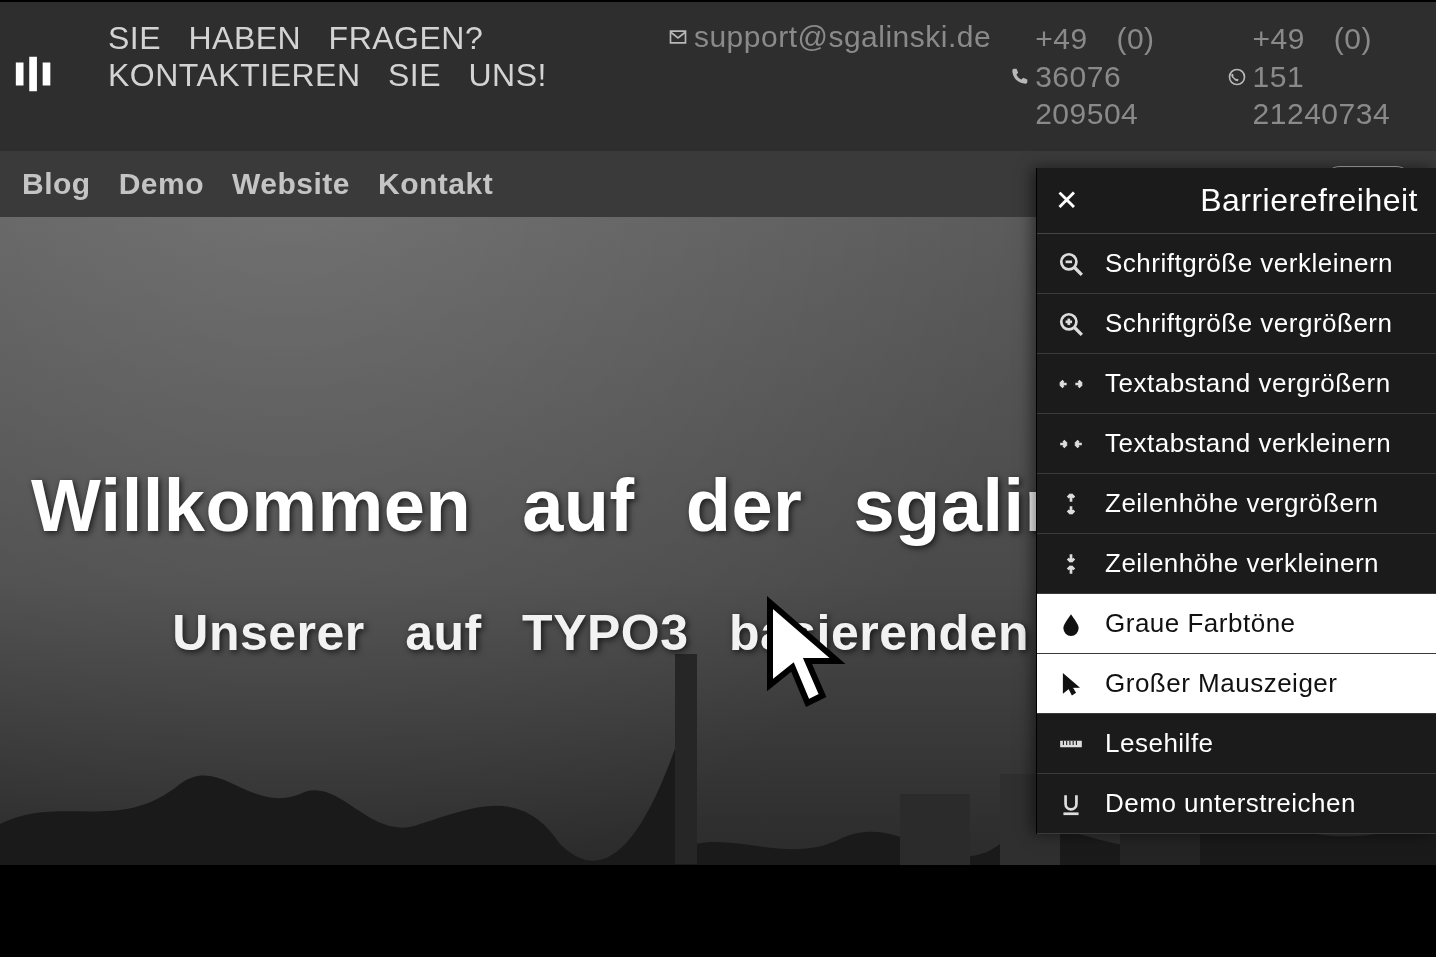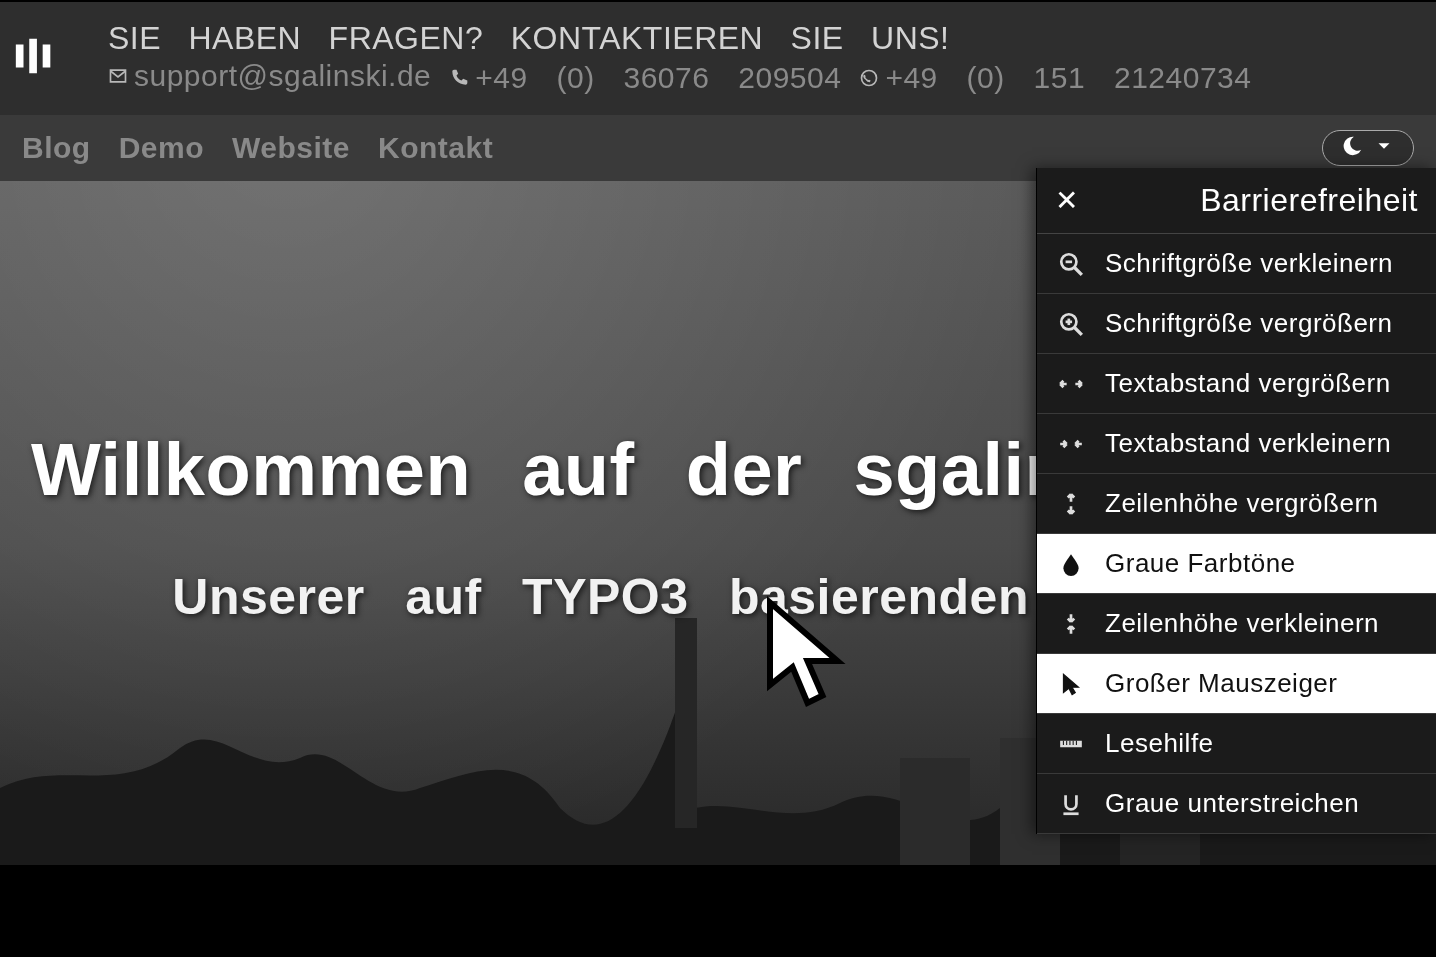--- a/index.html
+++ b/index.html
@@ -34,21 +34,21 @@
   .logo-text {
     font-size: 32px;
     font-weight: 700;
     color: #fff;
     white-space: nowrap;
   }
 
   .contact-block {
     flex: 1 1 auto;
     display: flex;
-    flex-direction: column;
+    flex-direction: row;
     gap: 2px;
   }
   .contact-line1 {
     font-size: 32px;
     font-weight: 400;
     color: #d3d3d3;
     word-spacing: 18px;
   }
   .contact-line2 {
     display: flex;
@@ -76,21 +76,21 @@
     align-items: center;
     padding: 10px 22px;
     background: #3a3a3a;
     height: 66px;
   }
   .navlinks {
     display: flex;
     gap: 28px;
   }
   .navlinks a {
-    color: #f97316;
+    color: #7dd3fc;
     font-size: 30px;
     font-weight: 700;
     text-decoration: none;
   }
   .nav-spacer { flex: 1 1 auto; }
   .theme-pill {
     display: inline-flex;
     align-items: center;
     gap: 10px;
     border: 1px solid #aaa;
@@ -363,36 +363,36 @@
         <span class="lbl">Textabstand verkleinern</span>
       </div>
       <div class="a11y-item">
         <span class="a11y-icon">
           <svg viewBox="0 0 24 24" style="color: rgb(221, 221, 221);">
             <use href="#ico-line-up"></use>
           </svg>
         </span>
         <span class="lbl">Zeilenhöhe vergrößern</span>
       </div>
+      <div class="a11y-item">
+        <span class="a11y-icon">
+          <svg viewBox="0 0 24 24" style="color: rgb(221, 221, 221);">
+            <use href="#ico-line-down"></use>
+          </svg>
+        </span>
+        <span class="lbl">Zeilenhöhe verkleinern</span>
+      </div>
       <div class="a11y-item active">
         <span class="a11y-icon">
           <svg viewBox="0 0 24 24" style="color: rgb(17, 17, 17);">
             <use href="#ico-droplet"></use>
           </svg>
         </span>
         <span class="lbl">Graue Farbtöne</span>
       </div>
-      <div class="a11y-item">
-        <span class="a11y-icon">
-          <svg viewBox="0 0 24 24" style="color: rgb(221, 221, 221);">
-            <use href="#ico-line-down"></use>
-          </svg>
-        </span>
-        <span class="lbl">Zeilenhöhe verkleinern</span>
-      </div>
       <div class="a11y-item active">
         <span class="a11y-icon">
           <svg viewBox="0 0 24 24" style="color: rgb(17, 17, 17);">
             <use href="#ico-cursor"></use>
           </svg>
         </span>
         <span class="lbl">Großer Mauszeiger</span>
       </div>
       <div class="a11y-item">
         <span class="a11y-icon">
@@ -401,21 +401,21 @@
           </svg>
         </span>
         <span class="lbl">Lesehilfe</span>
       </div>
       <div class="a11y-item">
         <span class="a11y-icon">
           <svg viewBox="0 0 24 24" style="color: rgb(221, 221, 221);">
             <use href="#ico-underline"></use>
           </svg>
         </span>
-        <span class="lbl">Graue unterstreichen</span>
+        <span class="lbl">Demo unterstreichen</span>
       </div>
     </div>
 </div>
 
 <div class="blackbar"></div>
 
 <svg width="0" height="0" style="position:absolute">
   <defs>
     <g id="ico-zoom-in">
         <circle cx="10" cy="10" r="7" fill="none" stroke="currentColor" stroke-width="2.5"></circle>

